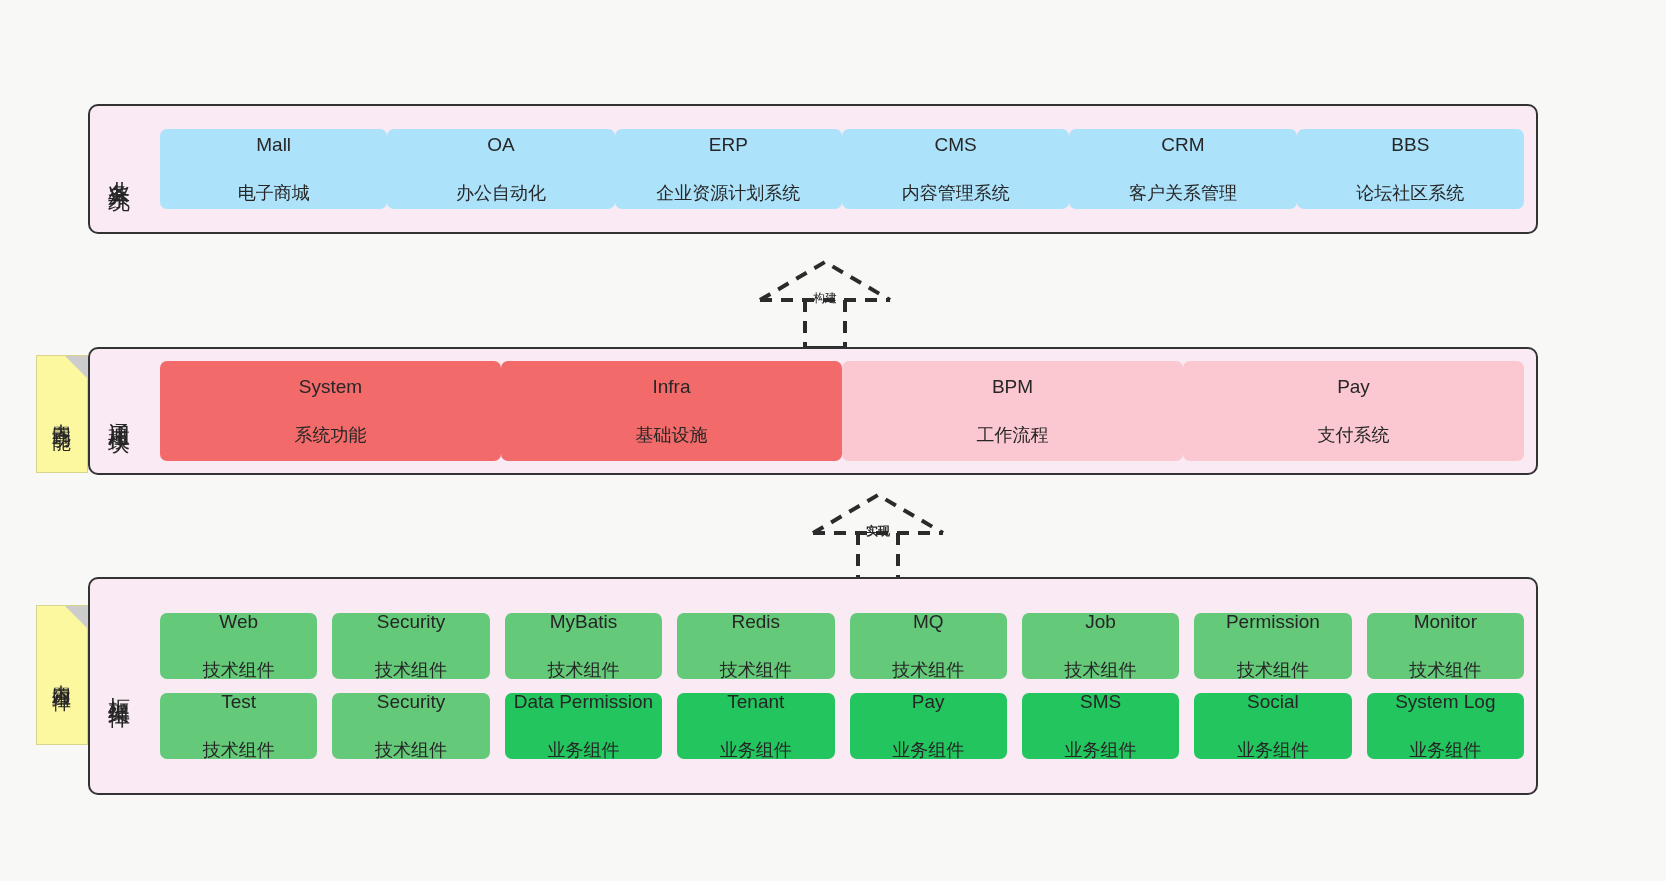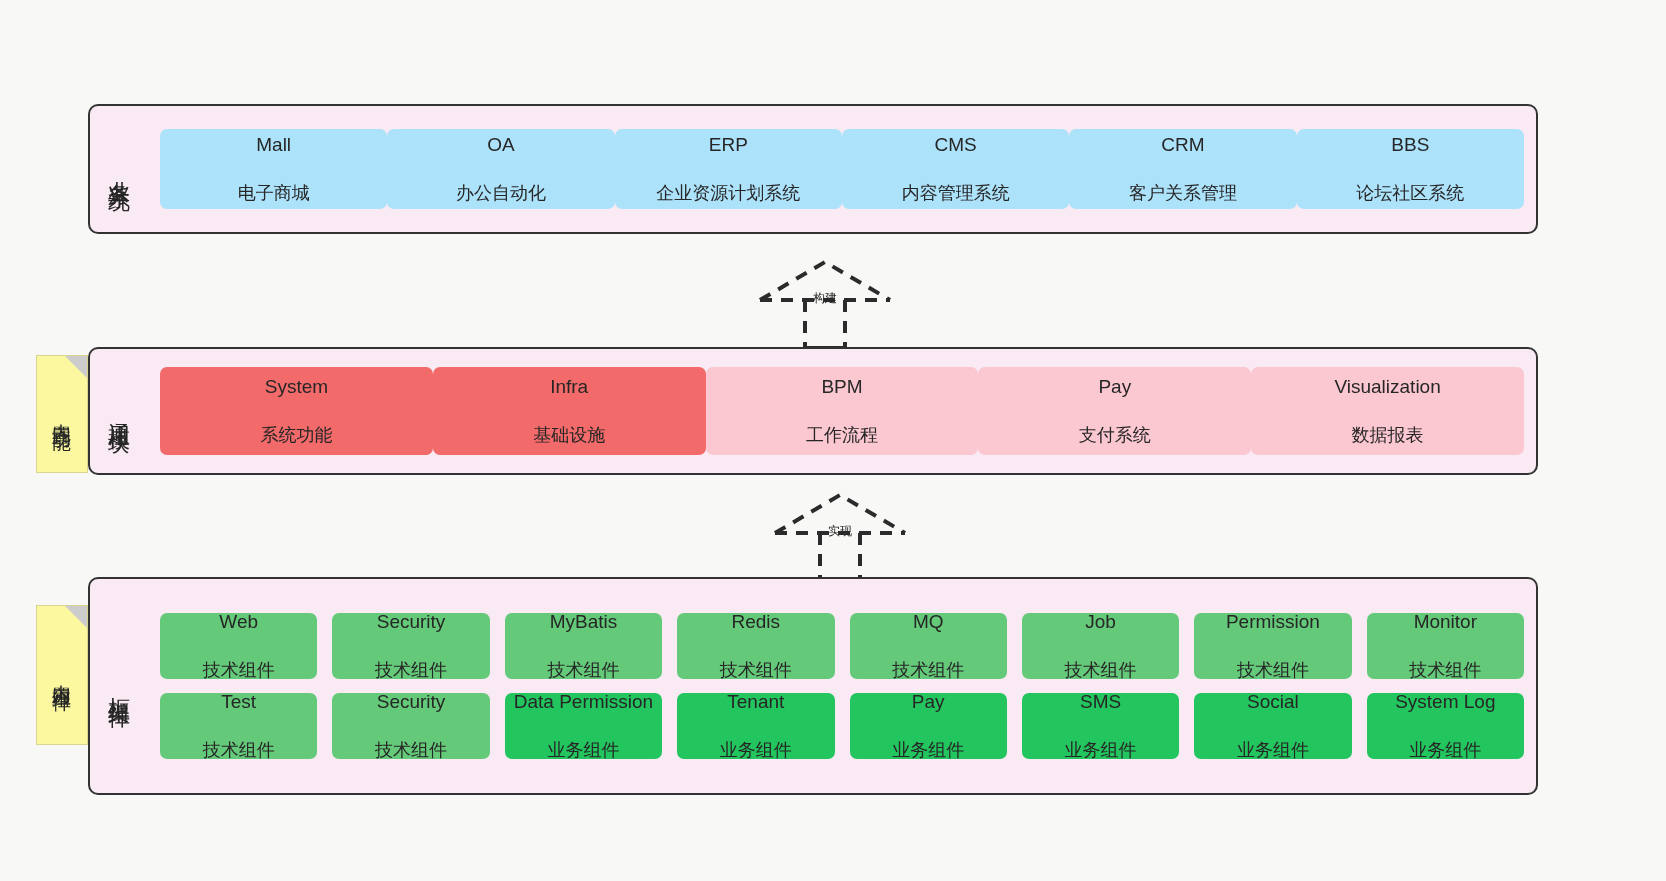--- a/index.html
+++ b/index.html
@@ -77,21 +77,21 @@
   .card .en { font-size: 19px; }
   .card .cn { font-size: 18px; margin-top: 24px; }
 
   .c-blue       { background: #ade2fb; }
   .c-red        { background: #f26a6a; }
   .c-pink       { background: #fbc8d2; }
   .c-green      { background: #64ca79; }
   .c-lightgreen { background: #22c55e; }
 
   .h-top { height: 80px; }
-  .h-mid { height: 88px; }
+  .h-mid { height: 100px; }
   .h-bot { height: 66px; }
 
   
   .sticky {
     position: absolute;
     width: 52px;
     background: #fbf8a0;
     border: 1px solid #d9d48f;
     display: flex;
     align-items: center;
@@ -197,28 +197,24 @@
         <div class="cn">基础设施</div>
       </div>
       <div class="card c-pink h-mid">
         <div class="en">BPM</div>
         <div class="cn">工作流程</div>
       </div>
       <div class="card c-pink h-mid">
         <div class="en">Pay</div>
         <div class="cn">支付系统</div>
       </div>
-      <div class="card c-pink h-mid">
-        <div class="en">Visualization</div>
-        <div class="cn">数据报表</div>
-      </div>
     </div>
   </div>
 
-  <div class="connector" style="left:755px; top:485px;">
+  <div class="connector" style="left:793px; top:485px;font-weight:bold;">
     <svg viewBox="0 0 170 100" preserveAspectRatio="none" aria-hidden="true">
       <polyline points="20,48 85,10 150,48" fill="none" stroke="#2b2b2b" stroke-width="4" stroke-dasharray="12,9" stroke-linecap="butt"></polyline>
       <polyline points="20,48 150,48" fill="none" stroke="#2b2b2b" stroke-width="4" stroke-dasharray="12,9" stroke-linecap="butt"></polyline>
       <line x1="65" y1="48" x2="65" y2="96" stroke="#2b2b2b" stroke-width="4" stroke-dasharray="12,9"></line>
       <line x1="105" y1="48" x2="105" y2="96" stroke="#2b2b2b" stroke-width="4" stroke-dasharray="12,9"></line>
       <line x1="65" y1="96" x2="105" y2="96" stroke="#2b2b2b" stroke-width="4"></line>
     </svg>
     <div class="conn-label">实现</div>
   </div>
 

